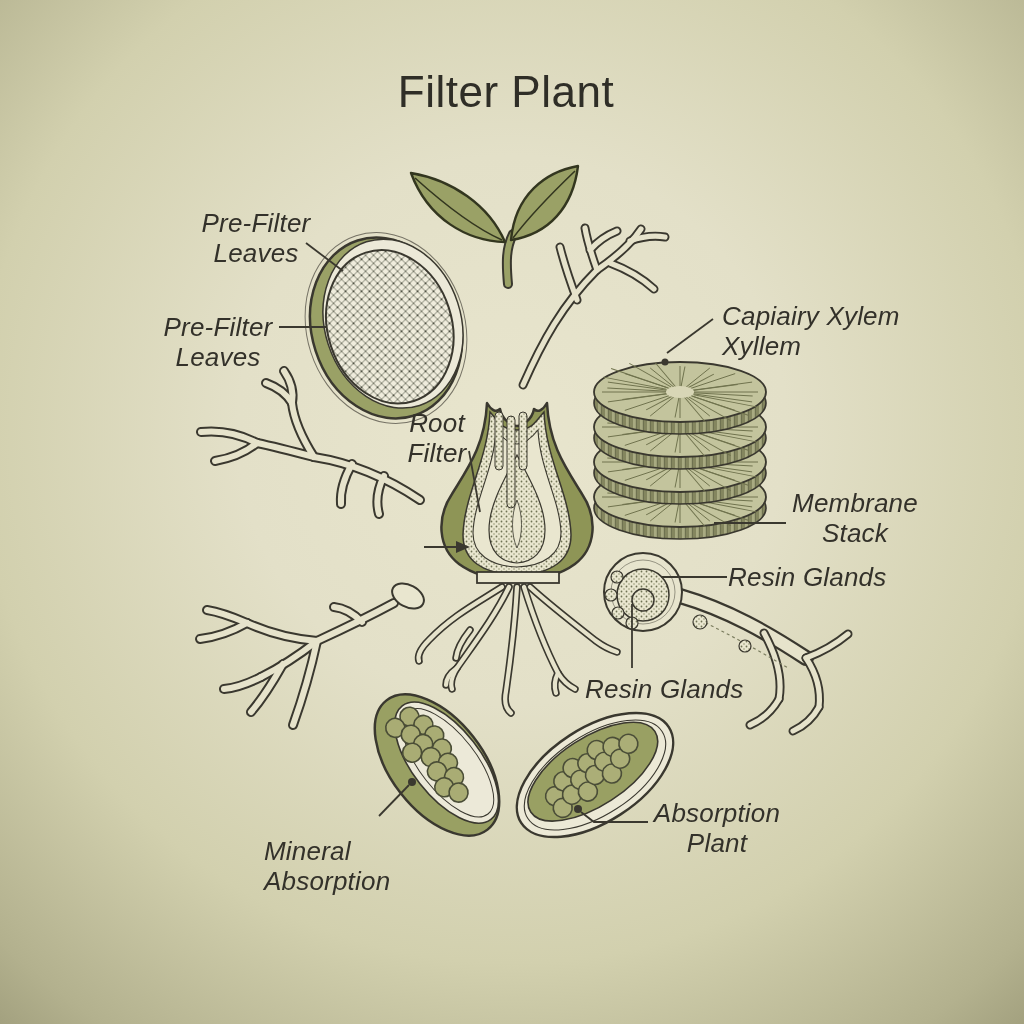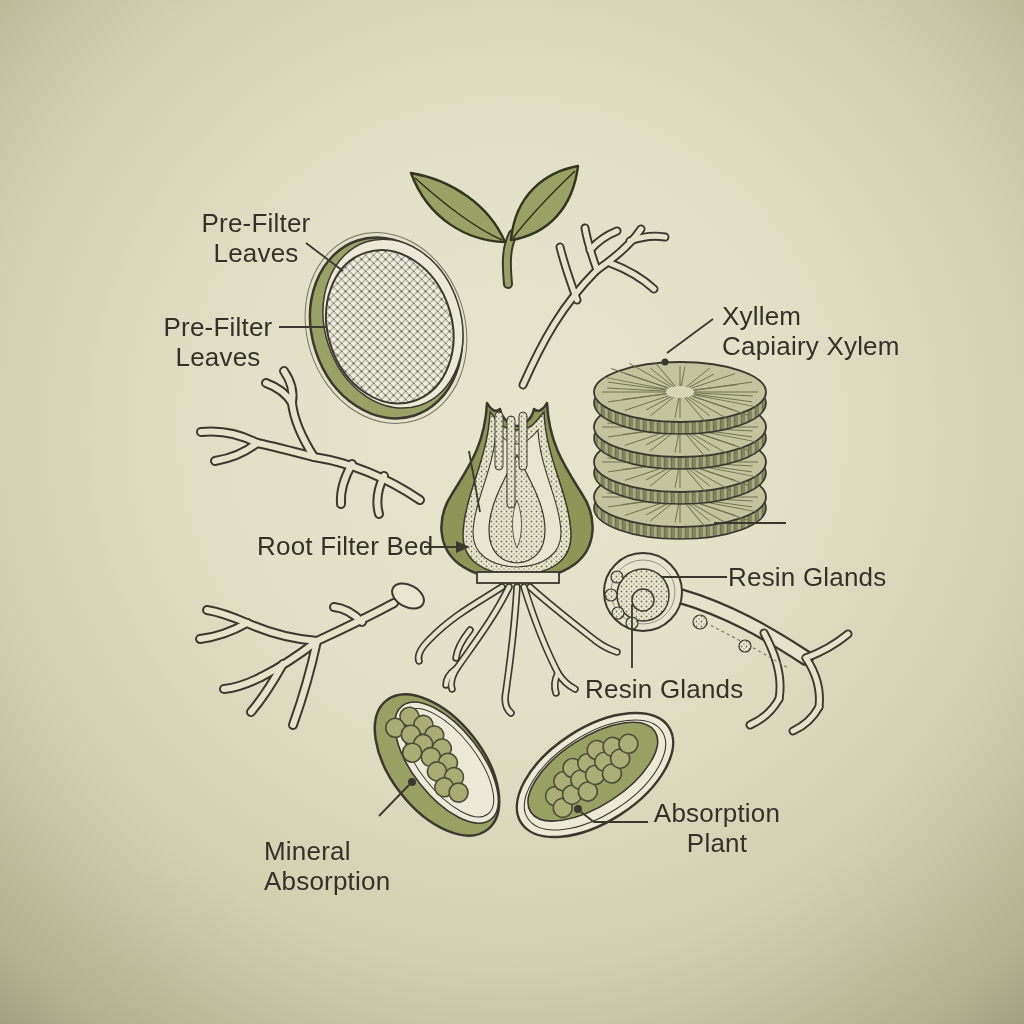--- a/index.html
+++ b/index.html
@@ -4,21 +4,21 @@
 <style>
   html,body{margin:0;padding:0;background:#8e8c6e;}
   .stage{
     position:relative; width:1024px; height:1024px; overflow:hidden;
     background:radial-gradient(circle at 50% 42%, #e8e5cd 0%, #e3e0c8 35%, #d2d0ae 68%, #b3b18e 92%, #a3a17f 100%);
     font-family:"Liberation Sans", sans-serif;
   }
   svg.art{position:absolute;left:0;top:0;}
   .label{
     position:absolute; font-size:26px; line-height:30px; color:#33312a;
-    letter-spacing:0.2px; white-space:nowrap;
+    letter-spacing:0.2px; white-space:nowrap;font-style:italic;
   }
   .label.center{text-align:center;}
   .title{
     position:absolute; font-size:44px; line-height:52px; color:#2f2e27;
     text-align:center; letter-spacing:0.5px;
   }
 </style>
 </head>
 <body>
 
@@ -264,41 +264,47 @@
     <line x1="632" y1="604" x2="632" y2="668"></line>
     <line x1="379" y1="816" x2="409" y2="785"></line>
     <polyline points="581,812 594,822 648,822"></polyline>
     <polygon points="456,541 470,547 456,553" fill="#3a382f" stroke="none"></polygon>
     <circle cx="665" cy="362" r="3.5" fill="#3a382f" stroke="none"></circle>
     <circle cx="412" cy="782" r="4" fill="#3a382f" stroke="none"></circle>
     <circle cx="578" cy="809" r="4" fill="#3a382f" stroke="none"></circle>
   </g>
 </svg>
 
+<div class="title" style="left:346px;top:66px;width:320px;">Filter Plant</div>
 
 <div class="label center" style="left:158px;top:208px;width:196px;">
   <div>Pre-Filter</div>
   <div>Leaves</div>
 </div>
 
 <div class="label center" style="left:120px;top:312px;width:196px;">
   <div>Pre-Filter</div>
   <div>Leaves</div>
 </div>
 
 <div class="label" style="left:722px;top:301px;width:230px;">
+  <div>Capiairy Xylem</div>
   <div>Xyllem</div>
-  <div>Capiairy Xylem</div>
-</div>
-
-
-<div class="label" style="left:257px;top:531px;">
-  <div>Root Filter Bed</div>
-</div>
-
+</div>
+
+<div class="label center" style="left:390px;top:408px;width:94px;">
+  <div>Root</div>
+  <div>Filter</div>
+</div>
+
+
+<div class="label center" style="left:789px;top:488px;width:132px;">
+  <div>Membrane</div>
+  <div>Stack</div>
+</div>
 
 <div class="label" style="left:728px;top:562px;">
   <div>Resin Glands</div>
 </div>
 
 <div class="label" style="left:585px;top:674px;">
   <div>Resin Glands</div>
 </div>
 
 <div class="label" style="left:264px;top:793px;margin-top:43px;">

